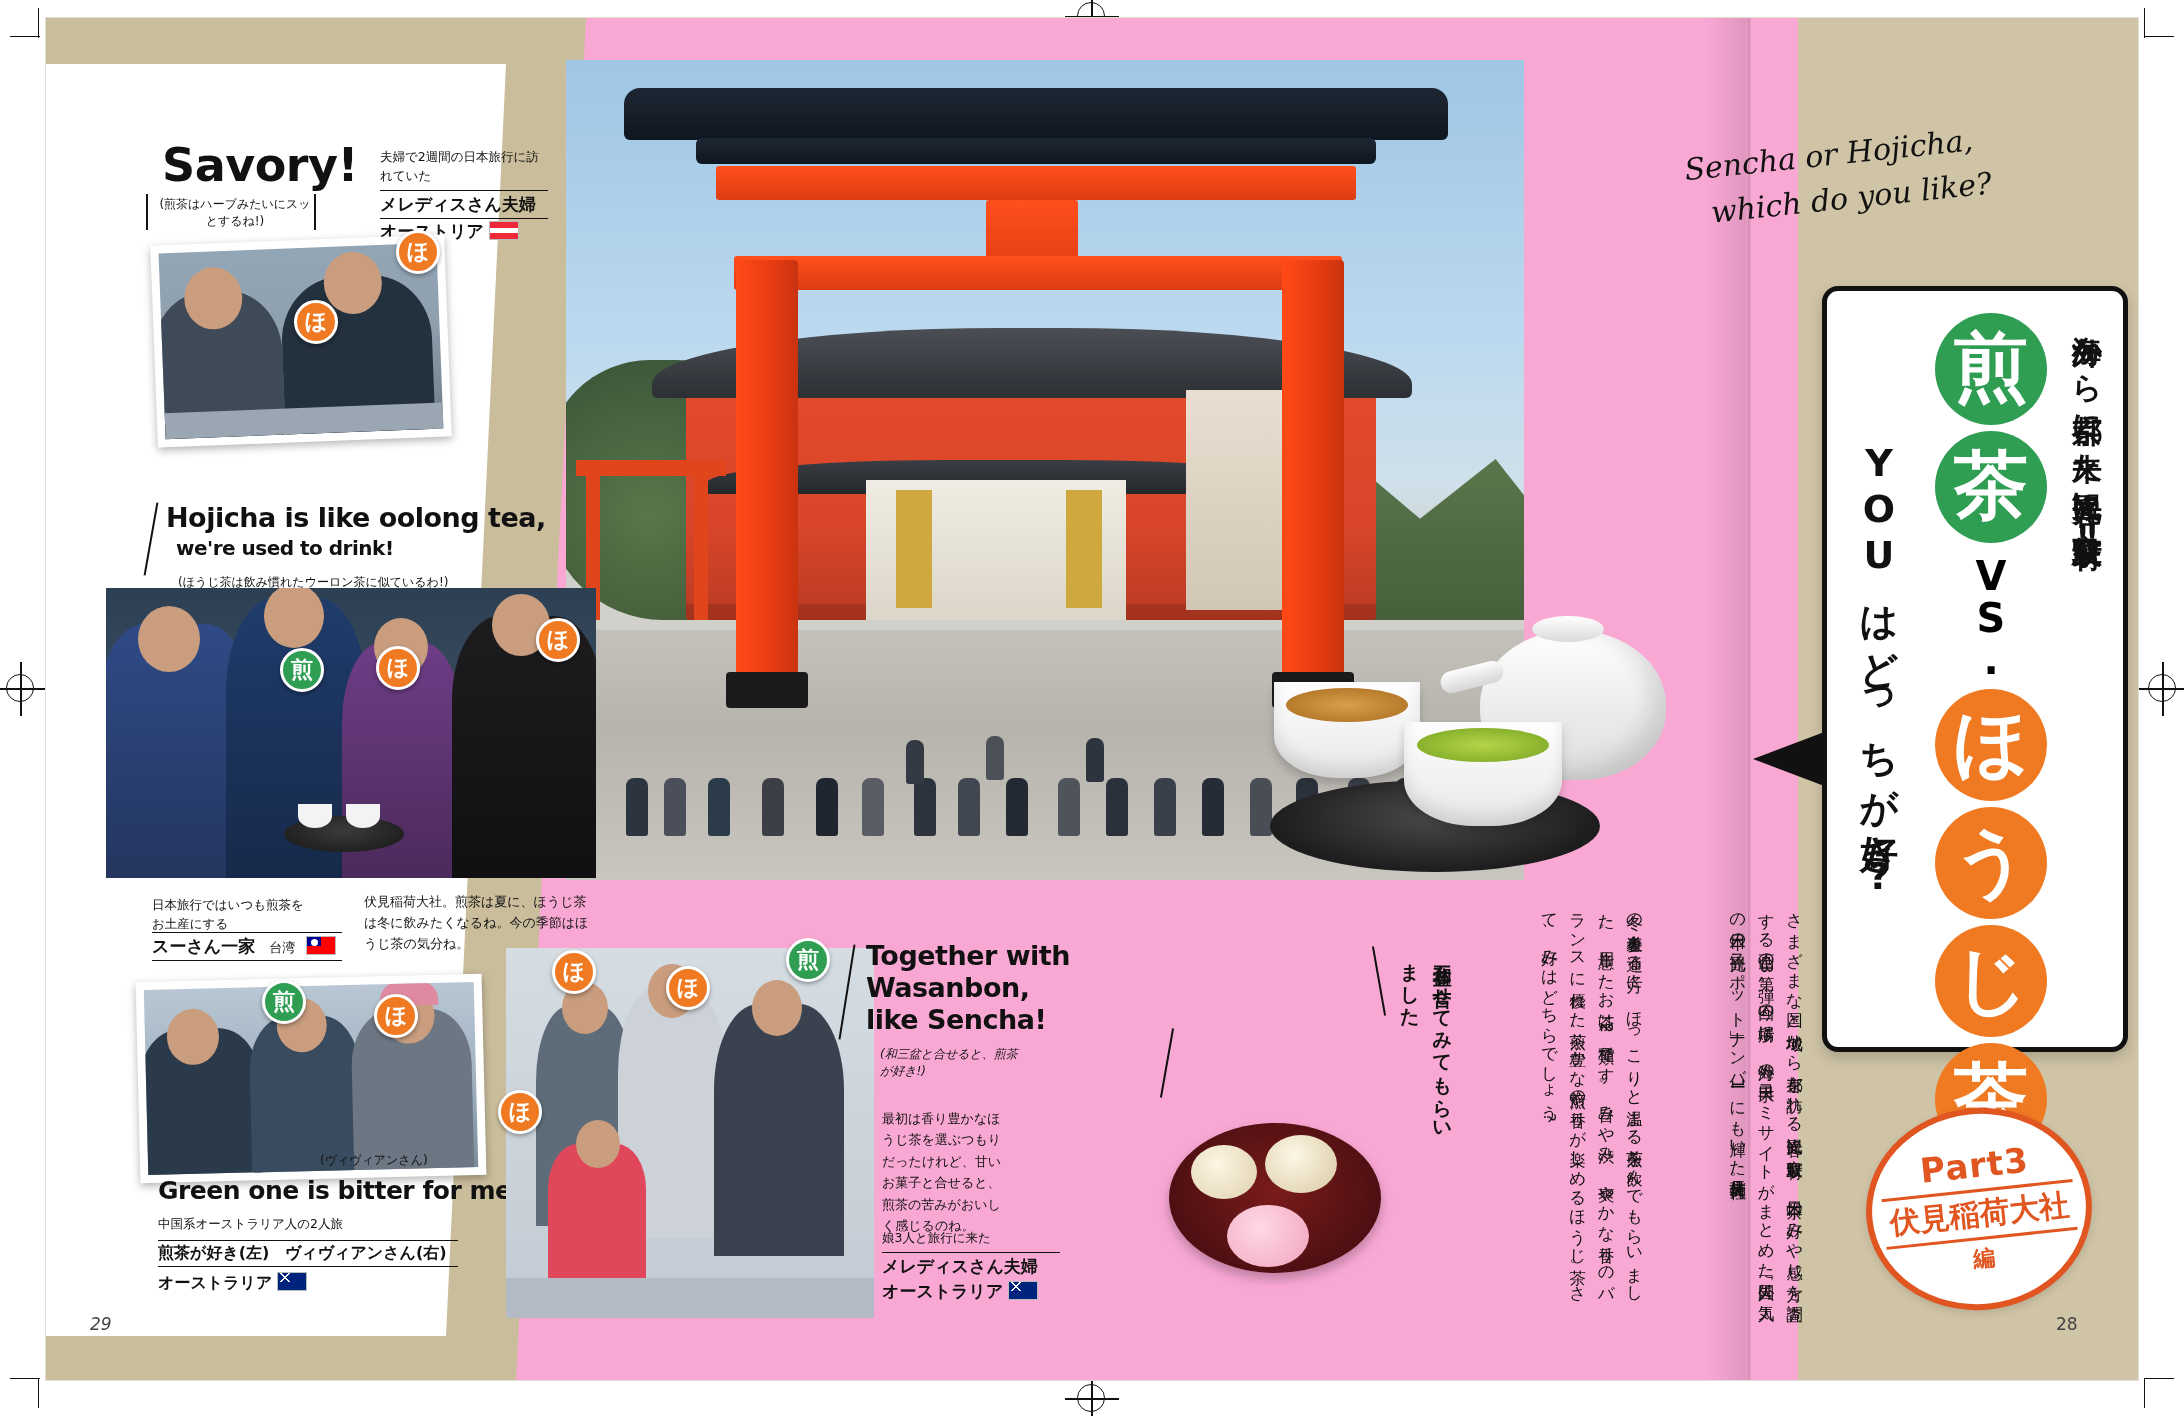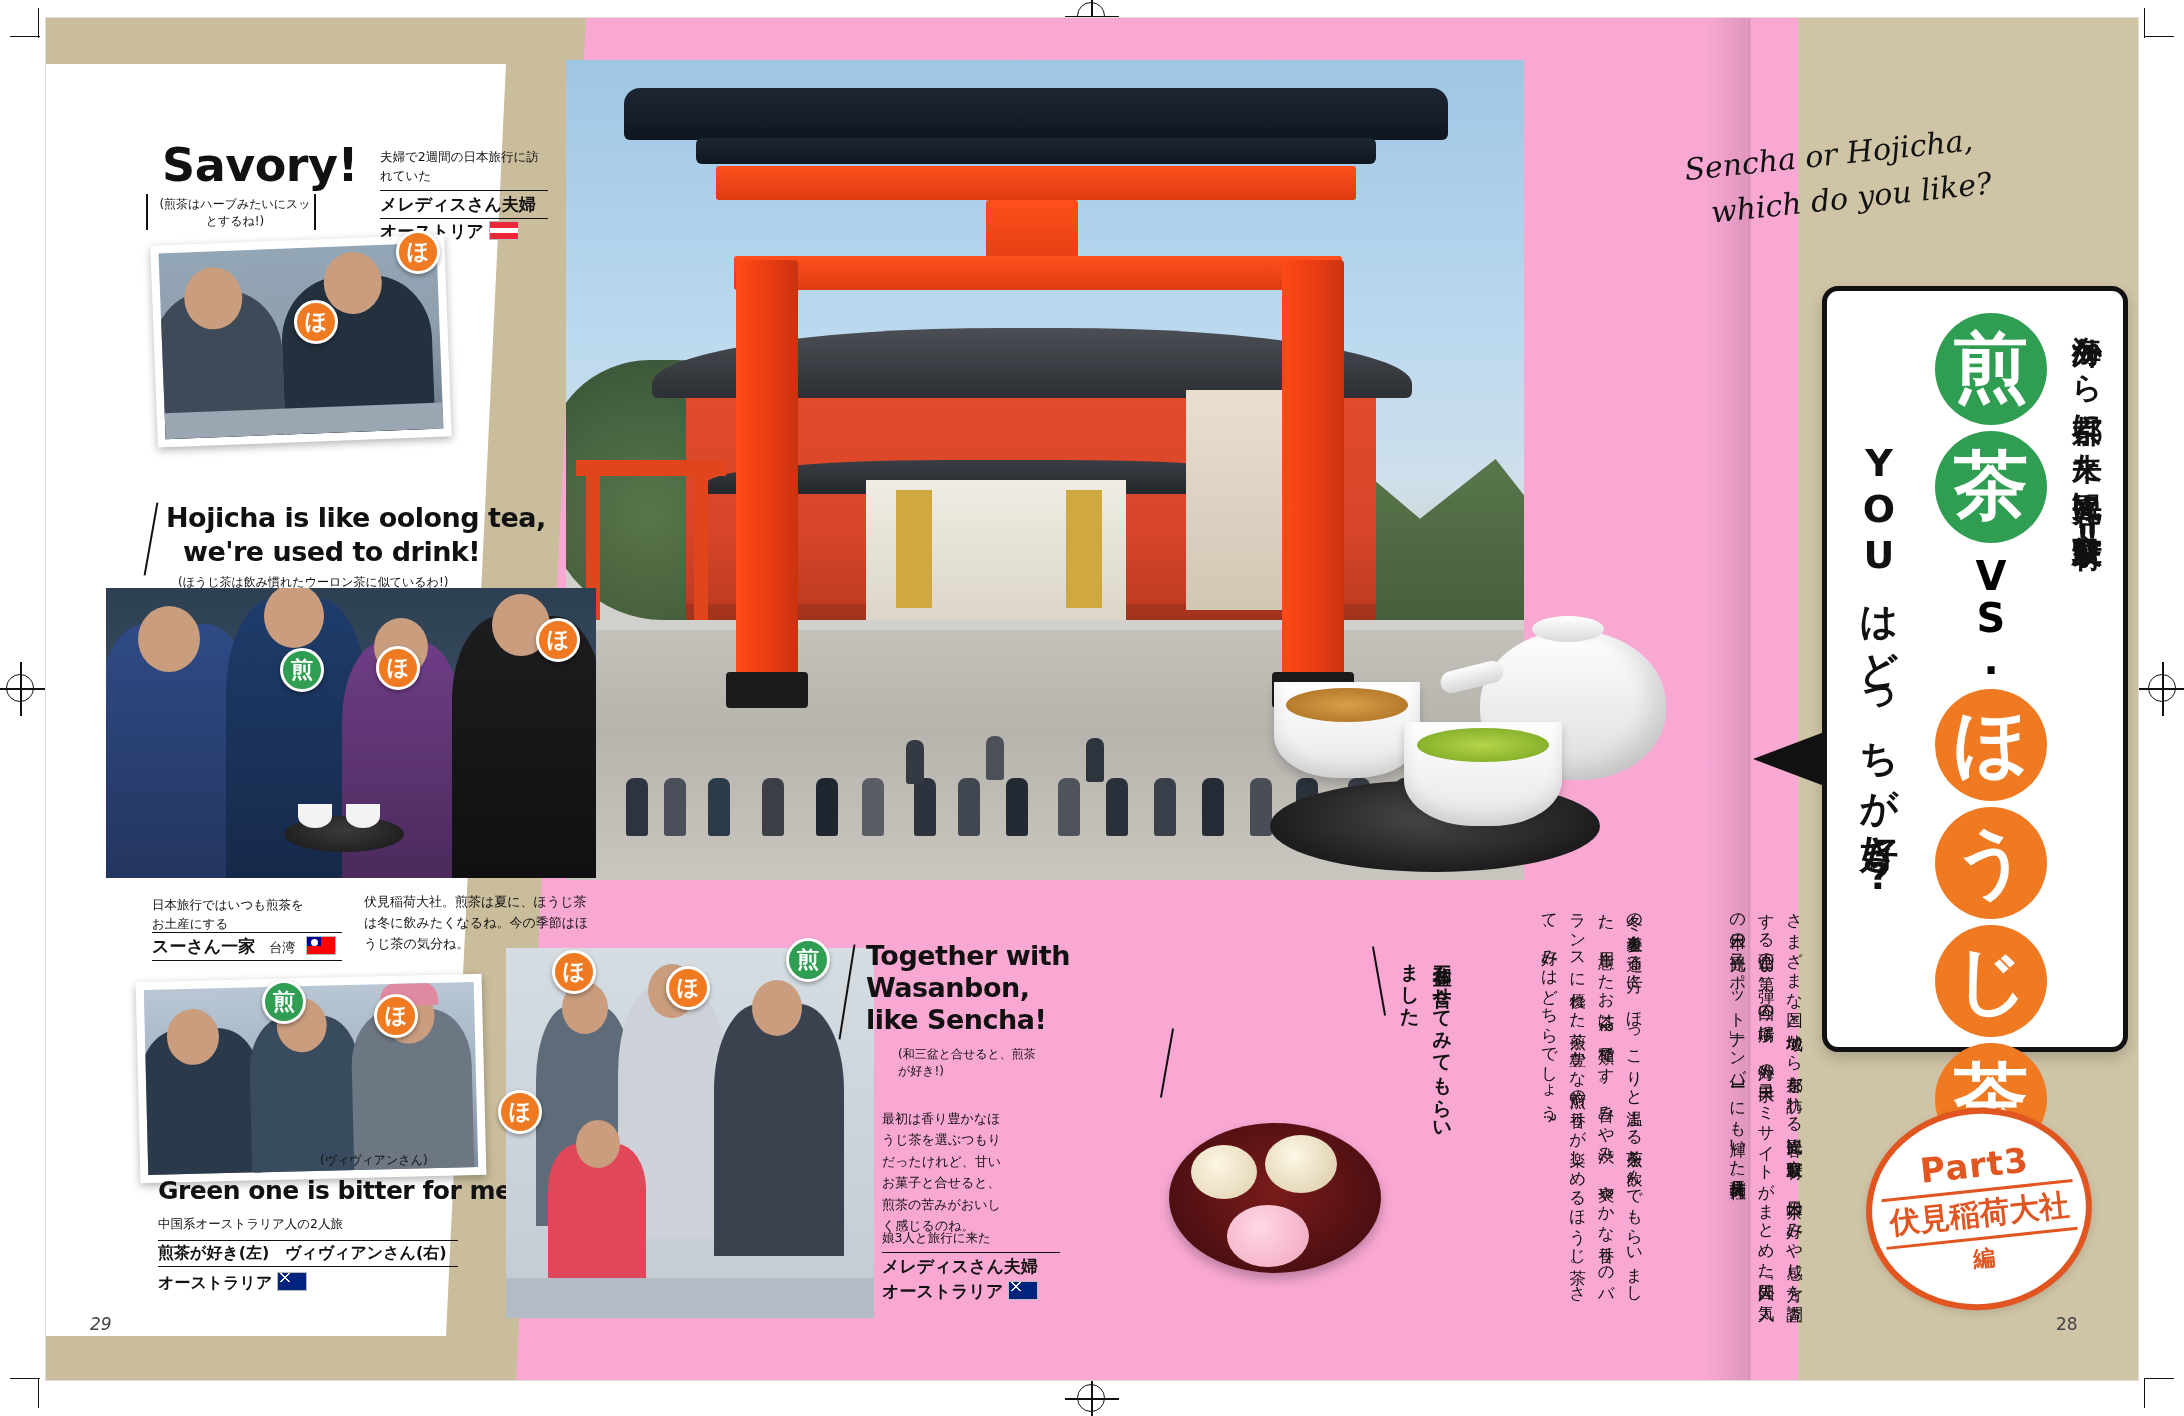--- a/index.html
+++ b/index.html
@@ -558,21 +558,21 @@
           <div style="position:absolute;left:0;bottom:0;width:100%;height:26px;background:#9aa6b2;"></div>
         </div>
       </div>
       <div class="badge ho" style="left:350px;top:212px;">ほ</div>
       <div class="badge ho" style="left:248px;top:282px;">ほ</div>
     </div>
 
     <div>
       <div style="position:absolute;left:104px;top:484px;width:2px;height:74px;background:#111;transform:rotate(10deg);"></div>
       <div class="en-title" style="position:absolute;left:120px;top:484px;font-size:27px;">Hojicha is like oolong tea,</div>
-      <div class="en-title" style="position:absolute;left:137px;top:518px;font-size:27px;">we're used to drink!</div>
+      <div class="en-title" style="position:absolute;left:130px;top:518px;font-size:20px;">we're used to drink!</div>
       <div class="jp tiny" style="position:absolute;left:132px;top:556px;">(ほうじ茶は飲み慣れたウーロン茶に似ているわ!)</div>
 
       <div class="photo photo2">
         <div style="position:absolute;left:-6px;top:36px;width:150px;height:254px;background:linear-gradient(180deg,#2f4a86,#24365f);border-radius:30% 30% 0 0;"></div>
         <div class="head" style="left:32px;top:18px;width:62px;height:66px;"></div>
         <div style="position:absolute;left:120px;top:10px;width:140px;height:280px;background:linear-gradient(180deg,#1f3c6b,#16294a);border-radius:34% 34% 0 0;"></div>
         <div class="head" style="left:158px;top:-4px;width:60px;height:64px;"></div>
         <div style="position:absolute;left:236px;top:54px;width:120px;height:236px;background:linear-gradient(180deg,#6e3d86,#4b2a5c);border-radius:34% 34% 0 0;"></div>
         <div class="head" style="left:268px;top:30px;width:54px;height:58px;"></div>
         <div style="position:absolute;left:346px;top:28px;width:150px;height:262px;background:linear-gradient(180deg,#1d1d20,#101013);border-radius:32% 32% 0 0;"></div>
@@ -638,21 +638,21 @@
 
       <div class="badge ho" style="left:506px;top:932px;">ほ</div>
       <div class="badge sen" style="left:740px;top:920px;">煎</div>
       <div class="badge ho" style="left:620px;top:948px;">ほ</div>
       <div class="badge ho" style="left:452px;top:1072px;">ほ</div>
 
       <div style="position:absolute;left:800px;top:926px;width:2px;height:96px;background:#111;transform:rotate(9deg);"></div>
       <div class="en-title" style="position:absolute;left:820px;top:922px;font-size:27px;">Together with</div>
       <div class="en-title" style="position:absolute;left:820px;top:954px;font-size:27px;">Wasanbon,</div>
       <div class="en-title" style="position:absolute;left:820px;top:986px;font-size:27px;">like Sencha!</div>
-      <div class="jp tiny" style="position:absolute;left:852px;top:1028px;width:150px;">(和三盆と合せると、煎茶が好き!)</div>
+      <div class="jp tiny" style="position:absolute;left:834px;top:1028px;width:150px;font-style:italic;">(和三盆と合せると、煎茶が好き!)</div>
 
       <div class="jp" style="position:absolute;left:836px;top:1090px;width:130px;font-size:13px;line-height:1.65;">最初は香り豊かなほうじ茶を選ぶつもりだったけれど、甘いお菓子と合せると、煎茶の苦みがおいしく感じるのね。</div>
 
       <div class="jp" style="position:absolute;left:836px;top:1212px;font-size:12.5px;">娘3人と旅行に来た</div>
       <div class="caption-name rule-top" style="position:absolute;left:836px;top:1234px;width:178px;padding-top:2px;">メレディスさん夫婦</div>
       <div class="caption-name" style="position:absolute;left:836px;top:1262px;">
         <span>オーストラリア</span><span class="flag flag-au"></span>
       </div>
     </div>
 

